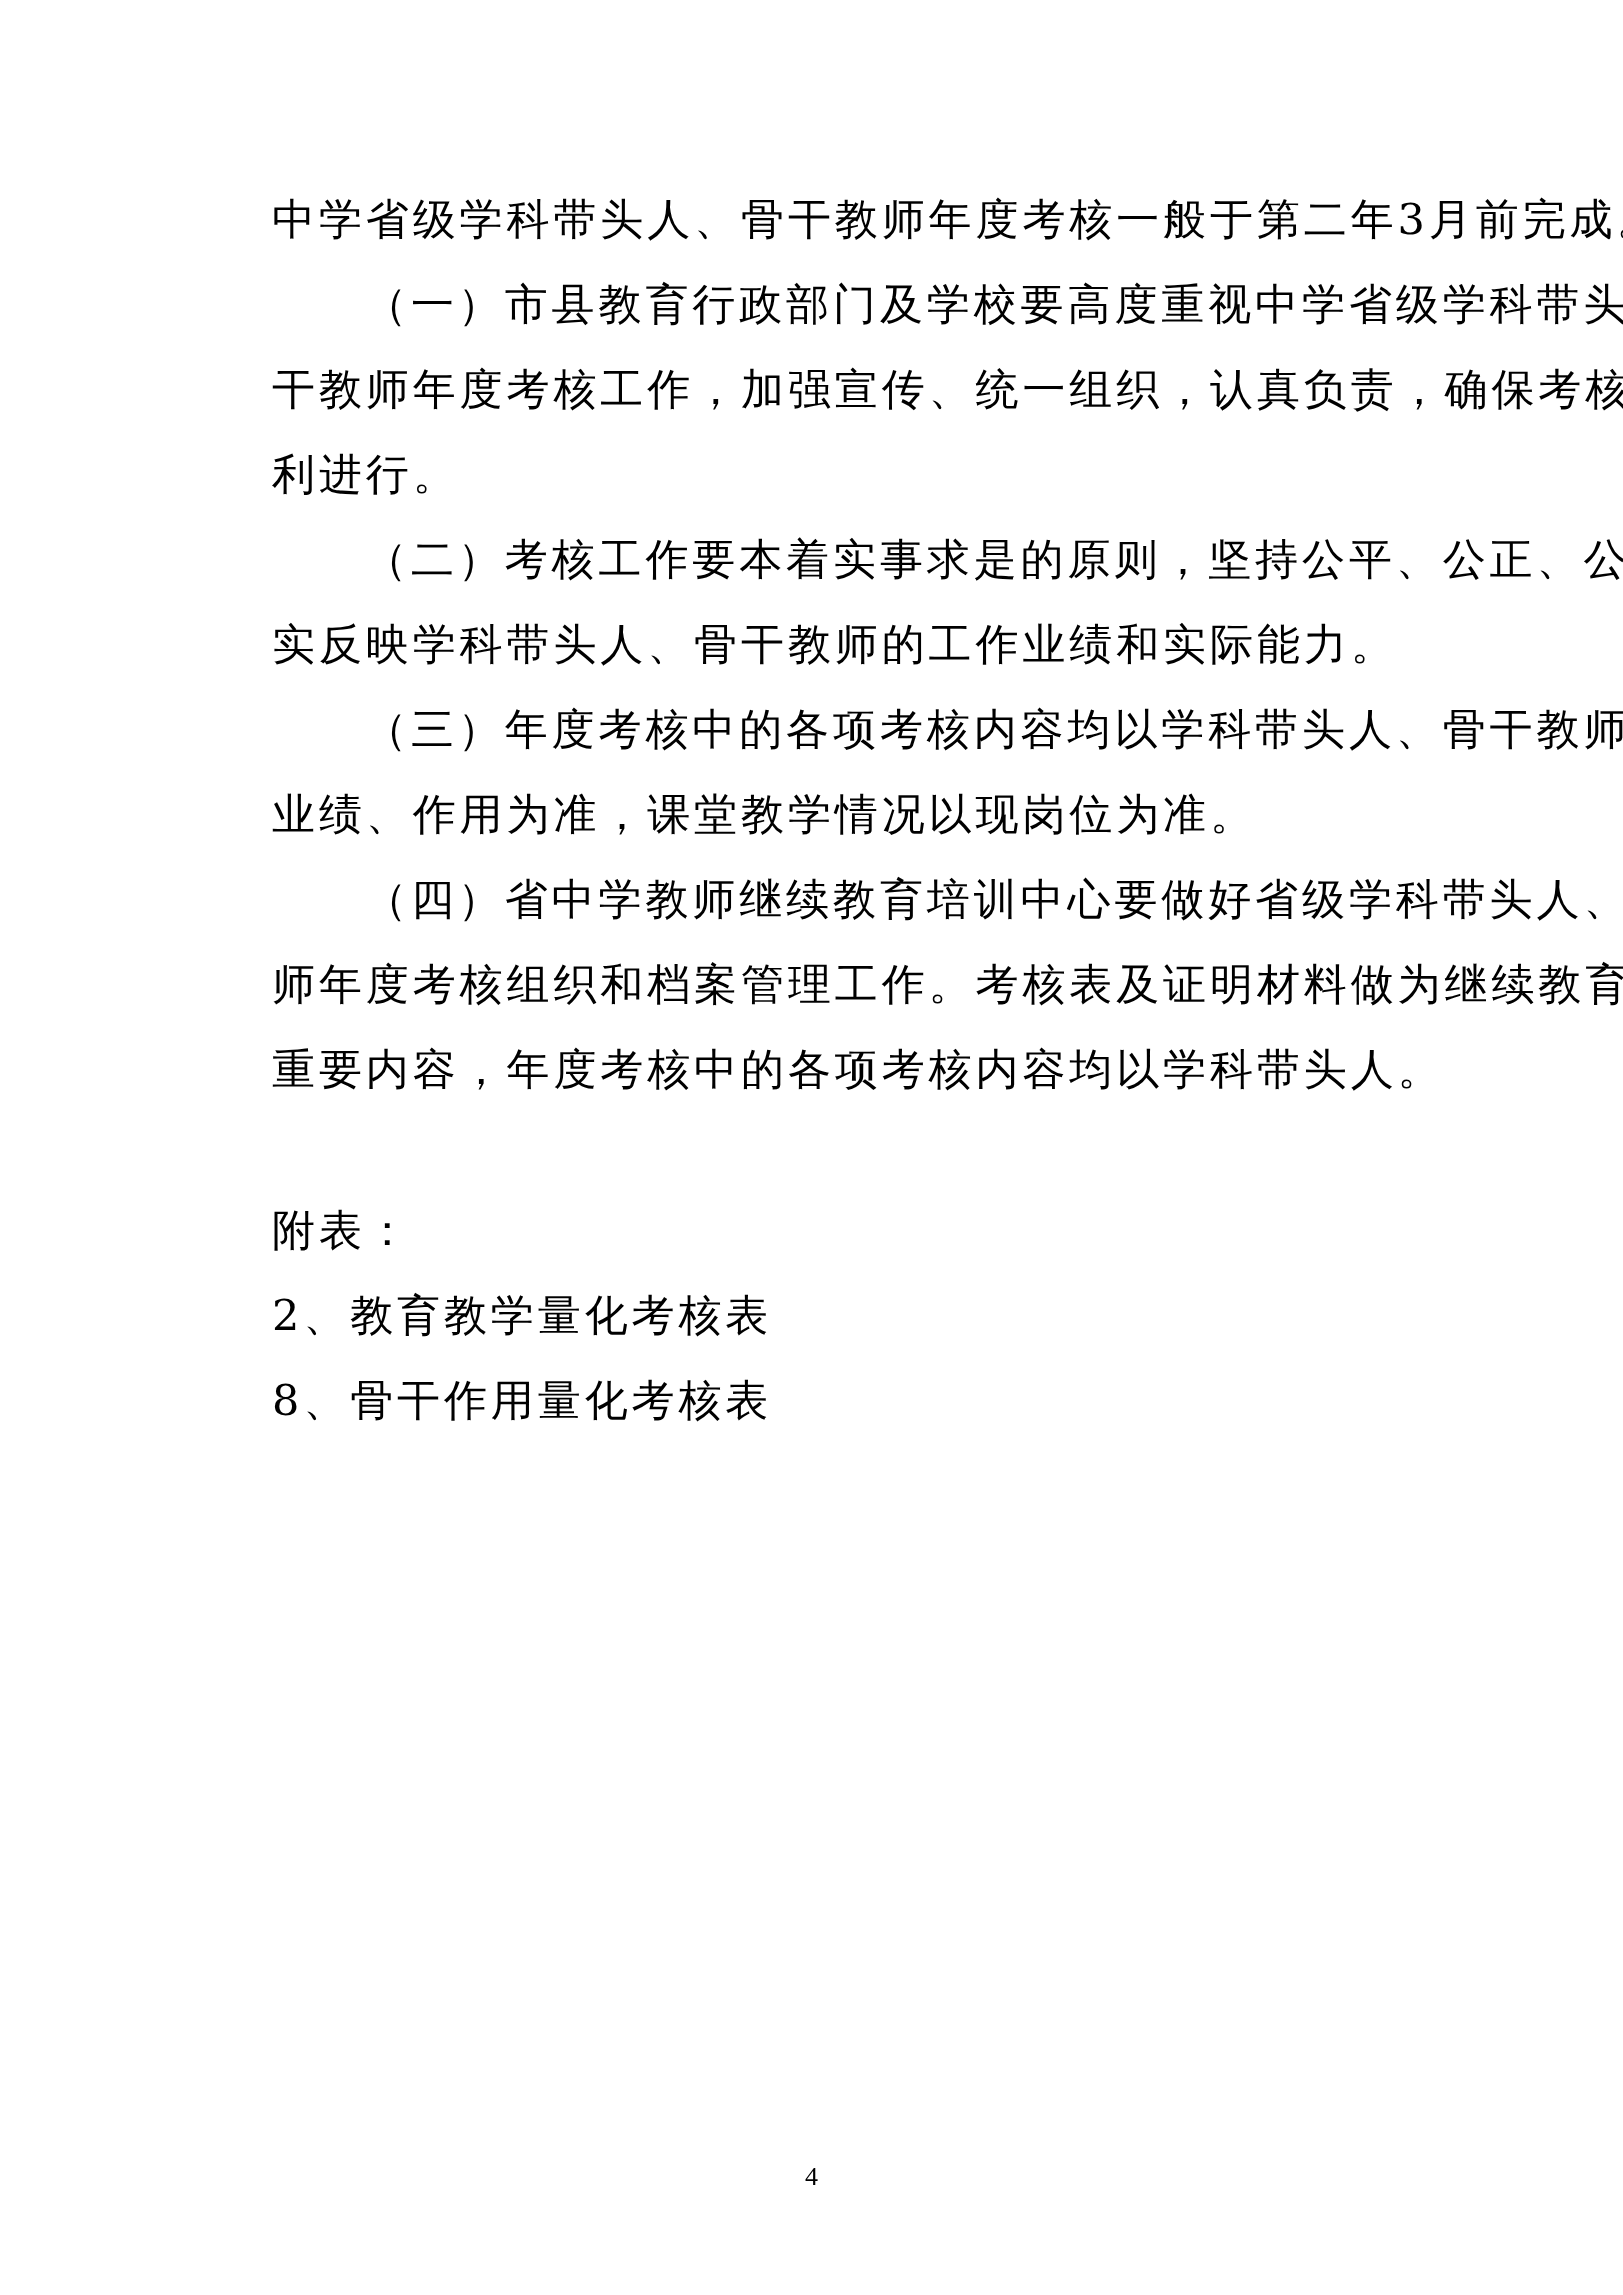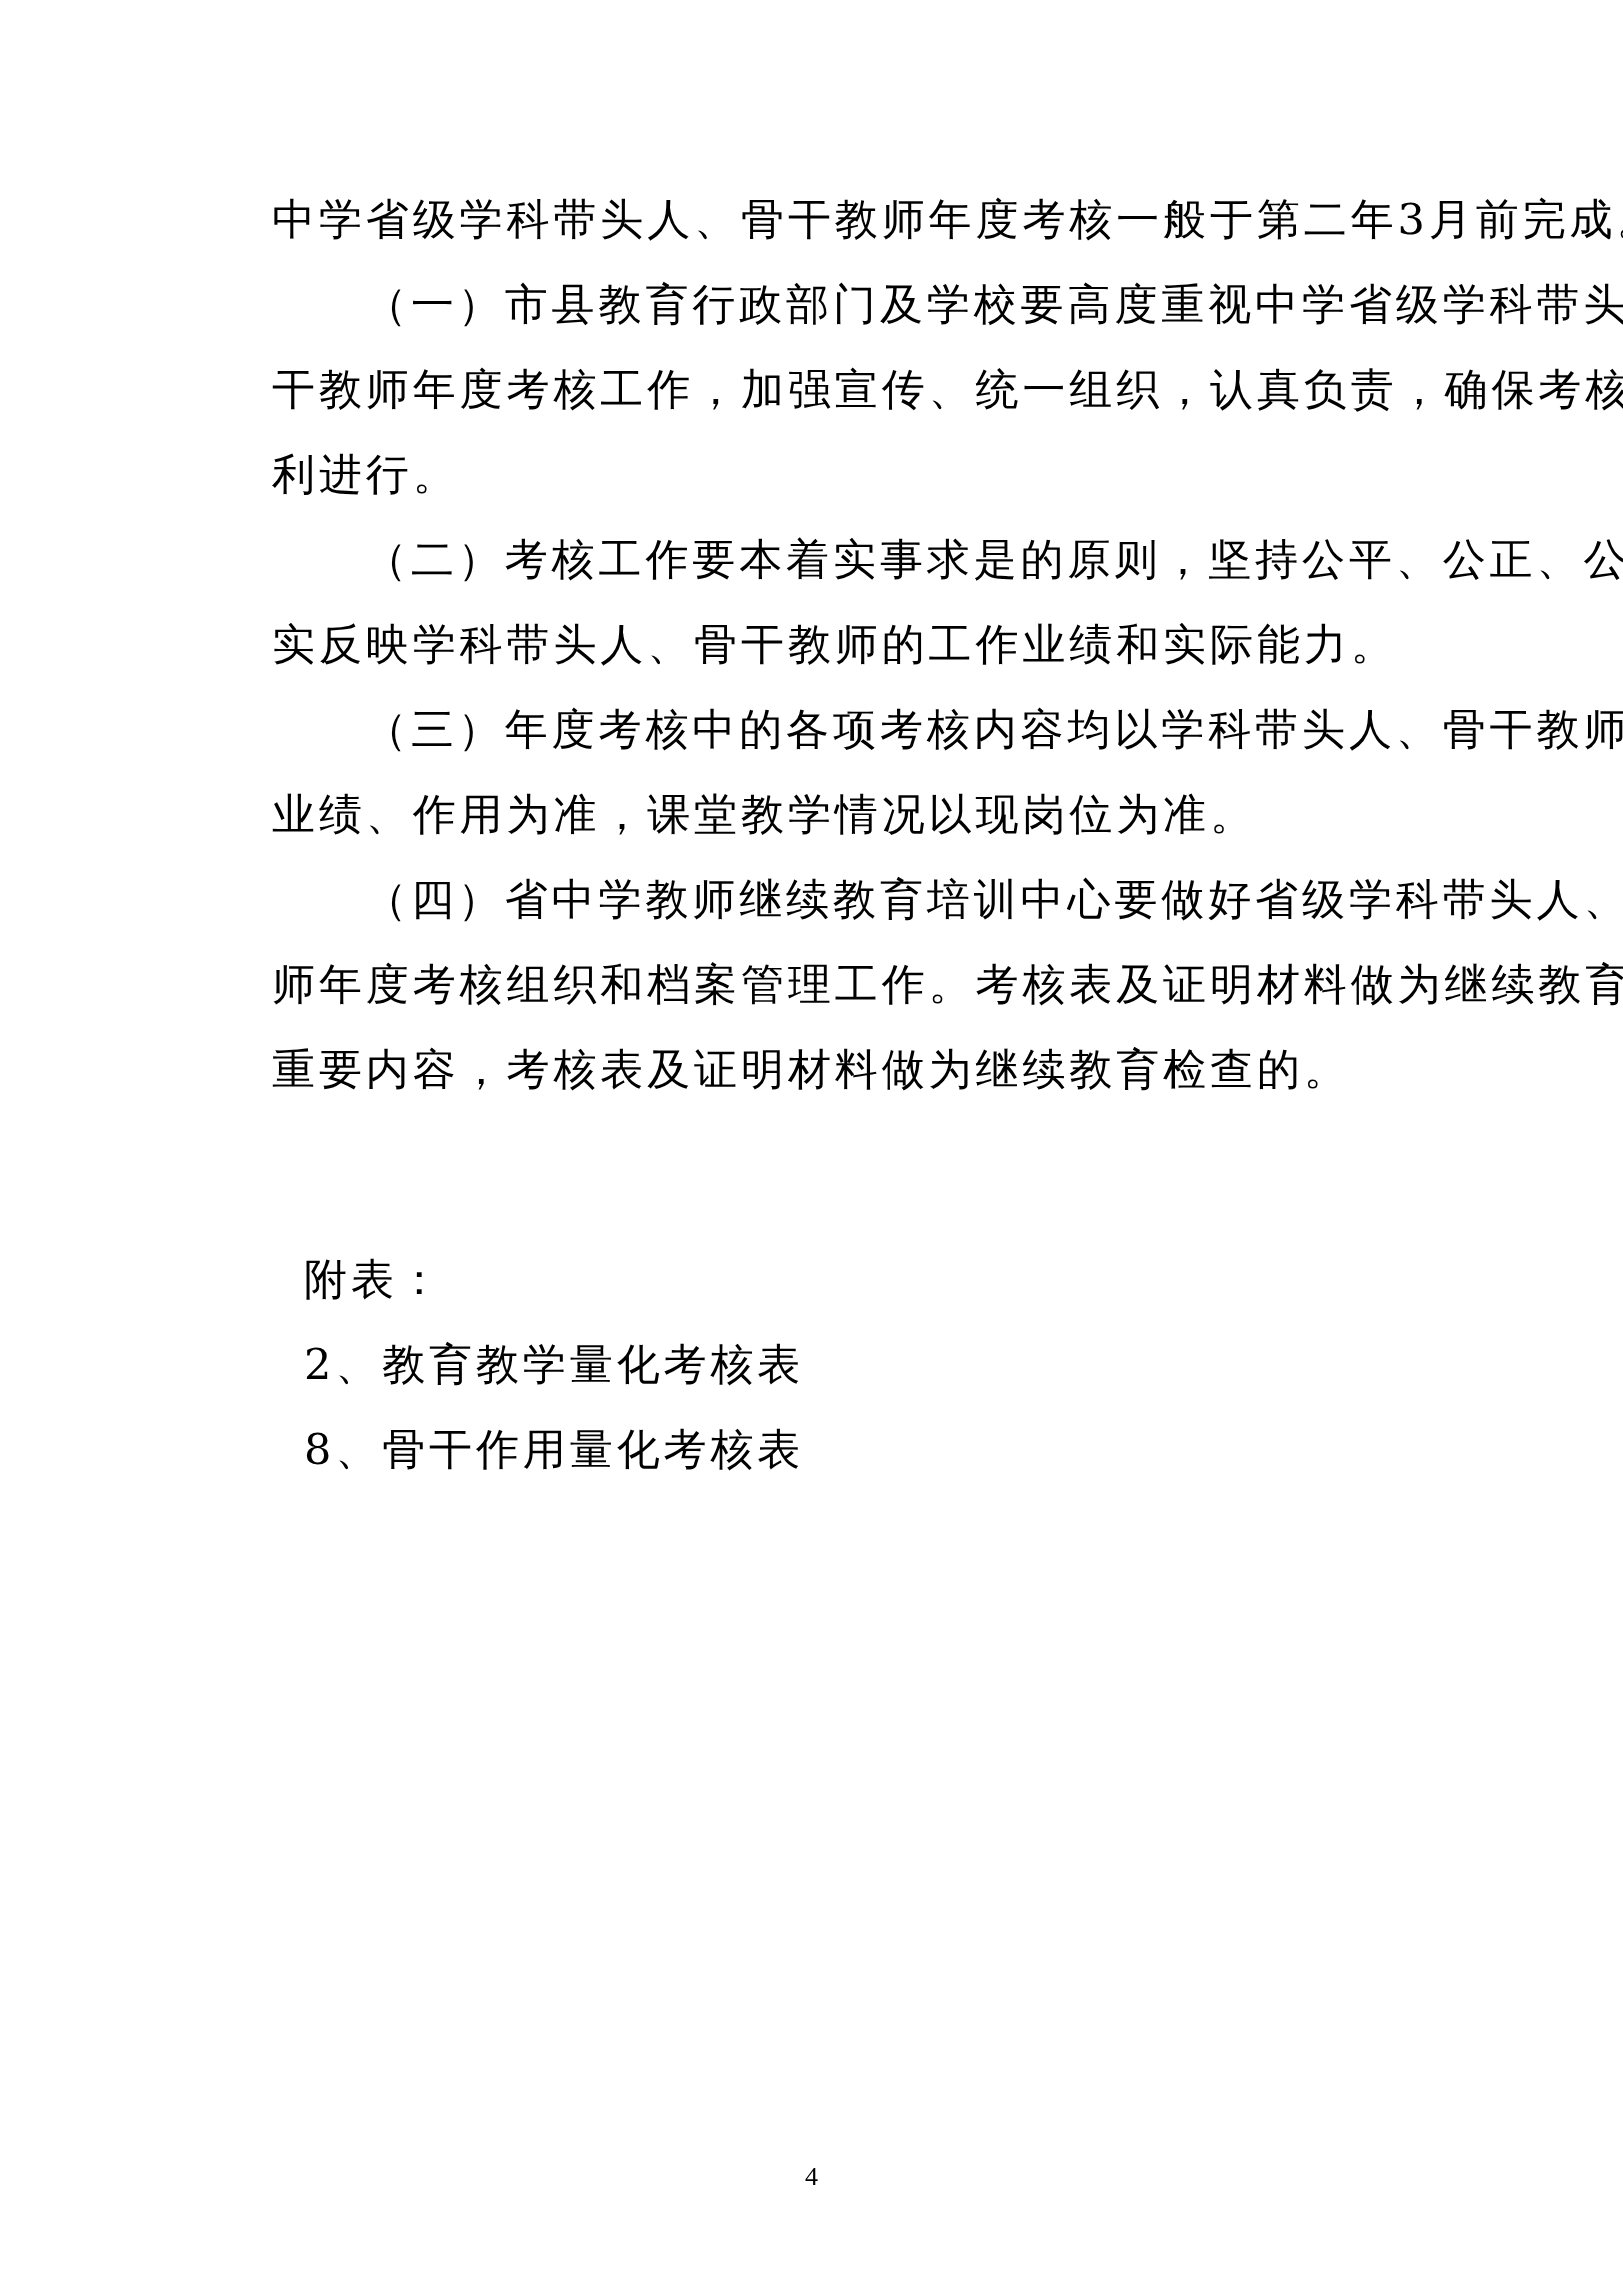--- a/index.html
+++ b/index.html
@@ -49,25 +49,24 @@
       height: 85px;
       white-space: nowrap;
     }
     .justify {
       text-align: justify;
       text-align-last: justify;
     }
     .attachments {
       position: absolute;
       left: 272px;
-      top: 1237px;
+      top: 1188px;
       font-size: 43px;
       line-height: 85px;
       letter-spacing: 3.9px;
-      margin-left: 32px;
     }
     .attachments .att-title {
       display: block;
       height: 85px;
       white-space: nowrap;
     }
     .attachments .att-item {
       display: block;
       height: 85px;
       white-space: nowrap;
@@ -104,21 +103,21 @@
     </div>
 
     <div class="para">
       <span class="line indent justify">（三）年度考核中的各项考核内容均以学科带头人、骨干教师当年的</span>
       <span class="line">业绩、作用为准，课堂教学情况以现岗位为准。</span>
     </div>
 
     <div class="para">
       <span class="line indent justify">（四）省中学教师继续教育培训中心要做好省级学科带头人、骨干教</span>
       <span class="line justify">师年度考核组织和档案管理工作。考核表及证明材料做为继续教育检查的</span>
-      <span class="line">重要内容，考核表及证明材料做为继续教育检查的。</span>
+      <span class="line">重要内容，年度考核中的各项考核内容均以学科带头人。</span>
     </div>
   </div>
 
   <div class="attachments">
     <span class="att-title">附表：</span>
     <span class="att-item">2、教育教学量化考核表</span>
     <span class="att-item">8、骨干作用量化考核表</span>
   </div>
 
   <div class="page-number">4</div>

